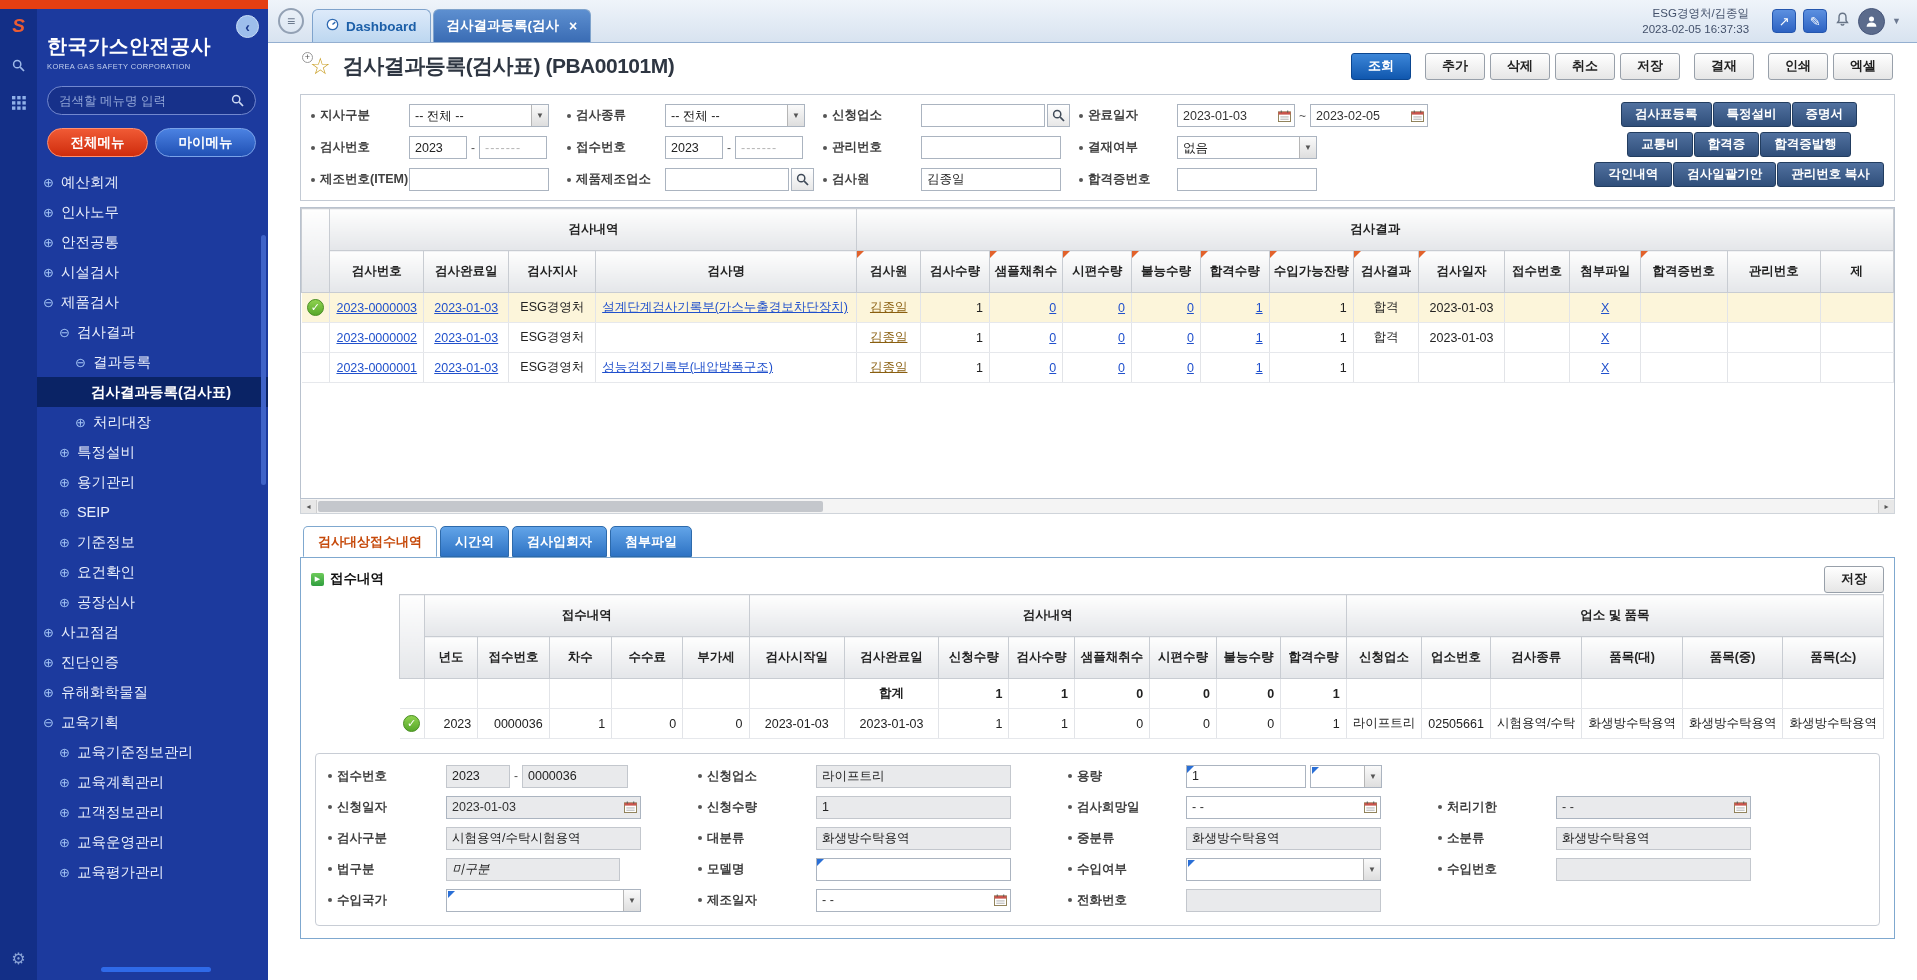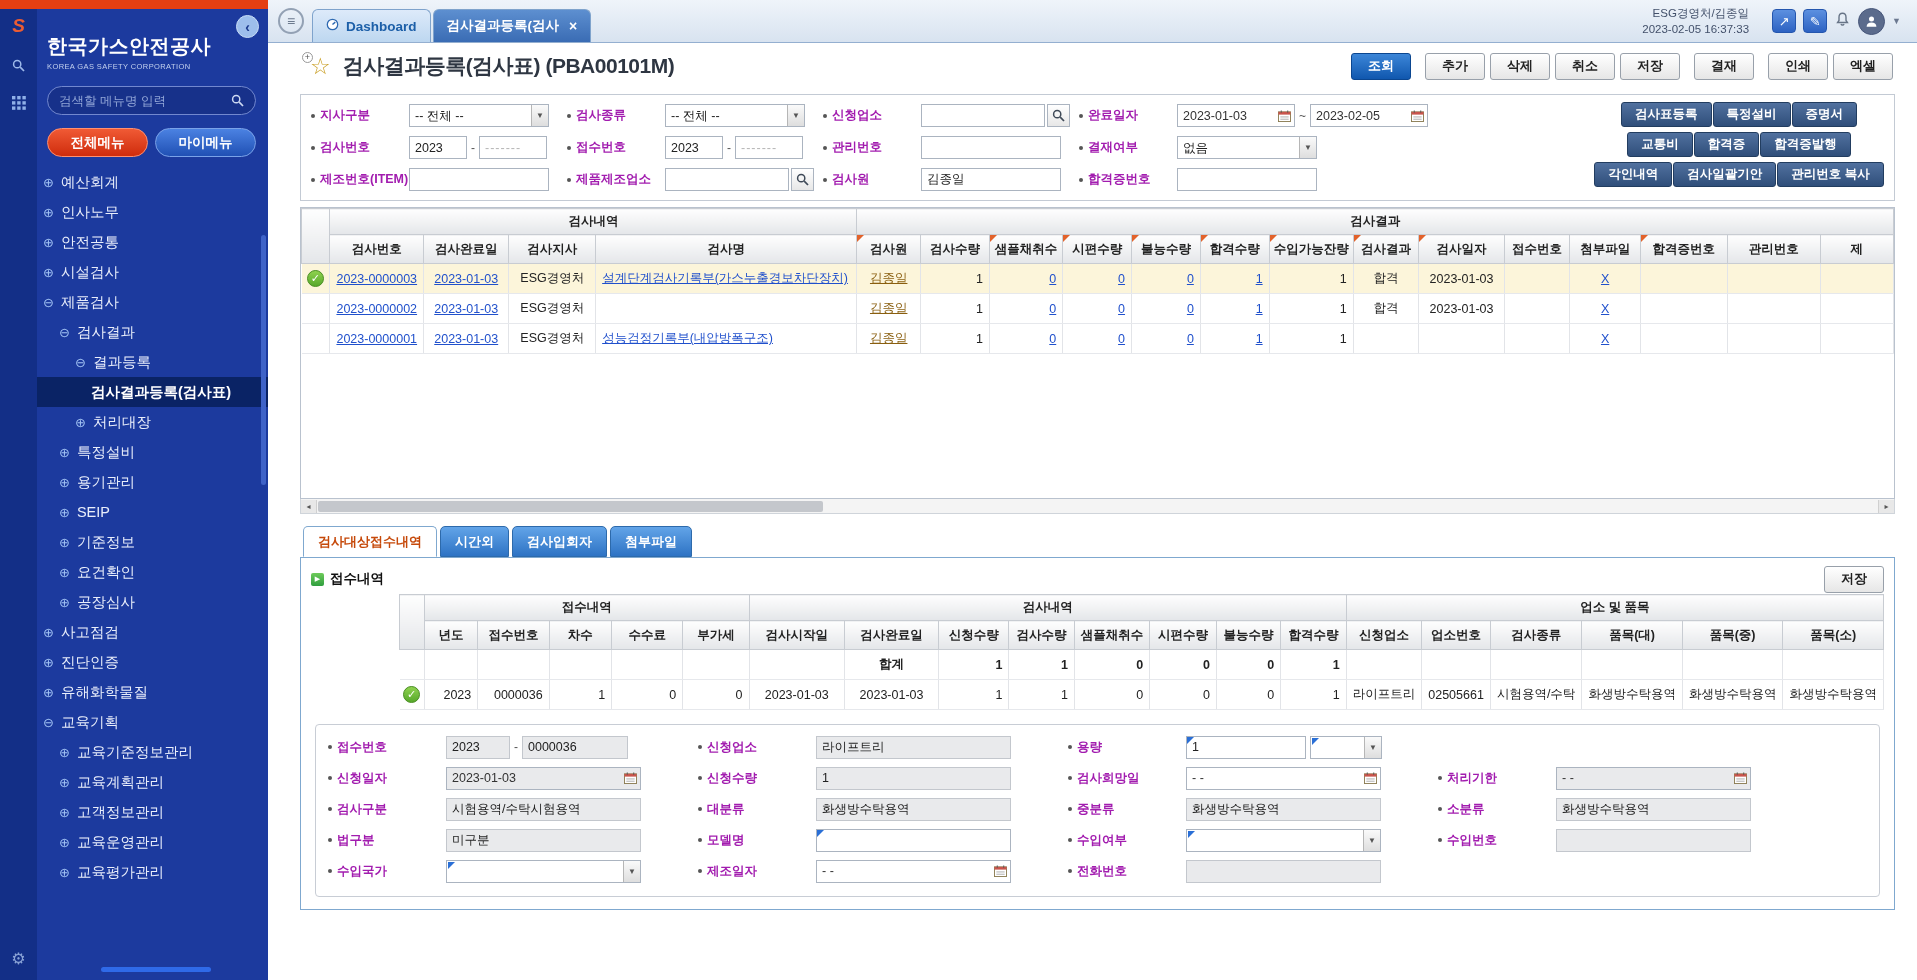--- a/index.html
+++ b/index.html
@@ -54,21 +54,21 @@
   .wbtn{height:27px;min-width:60px;padding:0 10px;background:linear-gradient(#ffffff,#e6e6e6);border:1px solid #98a0aa;border-radius:3px;font-size:13px;font-weight:bold;color:#222;cursor:pointer;white-space:nowrap;}
   .wbtn.primary{background:linear-gradient(#3c86d8,#1057ae);border-color:#0b4690;color:#fff;}
   .wbtn.gap{margin-left:9px;}
 
   
   .filter-box{margin:5px 22px 0 32px;border:1px solid #c3cad4;background:#fff;display:flex;padding:7px 10px;}
   .filter-rows{flex:1;display:flex;flex-direction:column;gap:5px;min-width:0;}
   .frow{display:flex;align-items:center;height:27px;}
   .fslot{display:flex;align-items:center;width:256px;flex-shrink:0;}
   .fslot.s4{width:auto;}
-  .flabel{font-size:12.5px;font-weight:bold;color:#a21caf;display:inline-flex;align-items:center;white-space:nowrap;}
+  .flabel{font-size:12.5px;font-weight:bold;color:#404040;display:inline-flex;align-items:center;white-space:nowrap;}
   .fslot .flabel{width:98px;flex-shrink:0;}
   .bul{width:4px;height:4px;background:#555;border-radius:50%;margin-right:5px;display:inline-block;flex-shrink:0;}
   .fctl{display:flex;align-items:center;}
   .ti{height:23px;border:1px solid #abb4c0;padding:0 5px;font-size:12.5px;font-family:inherit;background:#fff;color:#222;outline:none;}
   .ti.dis{background:#e9eaec;border-color:#c3c7cd;}
   .ti::placeholder{color:#b5b5b5;letter-spacing:1px;}
   .sel{height:23px;display:inline-flex;position:relative;border:1px solid #abb4c0;background:#fff;align-items:stretch;cursor:pointer;}
   .sval{flex:1;padding:3px 5px;font-size:12.5px;overflow:hidden;white-space:nowrap;}
   .sarr{width:17px;background:linear-gradient(#fafafa,#dedede);border-left:1px solid #b6b6b6;font-size:8px;color:#555;display:flex;align-items:center;justify-content:center;flex-shrink:0;}
   .datef{height:23px;display:inline-flex;position:relative;border:1px solid #abb4c0;background:#fff;align-items:center;justify-content:space-between;padding:0 3px 0 5px;font-size:12.5px;color:#333;cursor:pointer;}
@@ -78,21 +78,21 @@
   .dash{margin:0 4px;color:#555;font-size:12px;}
   .rel{position:relative;display:inline-flex;}
   .mark::before{content:'';position:absolute;top:1px;left:1px;border-top:7px solid #2a6fd6;border-right:7px solid transparent;z-index:2;}
   .filter-btns{width:300px;display:flex;flex-direction:column;gap:5px;padding-left:10px;flex-shrink:0;}
   .fbrow{display:flex;gap:1px;justify-content:center;}
   .navybtn{height:25px;padding:0 13px;background:linear-gradient(#51719f,#2f4e7a);border:1px solid #223d60;border-radius:3px;color:#fff;font-size:12.5px;font-weight:bold;cursor:pointer;white-space:nowrap;}
 
   
   .grid-box{margin:6px 22px 0 32px;border:1px solid #b9c2ce;height:292px;overflow:hidden;background:#fff;}
   .gridtbl{border-collapse:collapse;table-layout:fixed;background:#fff;}
-  .gridtbl th{background:linear-gradient(#fefefe,#e4e6e9);border:1px solid #c8ccd2;font-size:12.5px;font-weight:bold;color:#222;position:relative;height:29px;padding:4px 4px;white-space:nowrap;overflow:hidden;}
+  .gridtbl th{background:linear-gradient(#fefefe,#e4e6e9);border:1px solid #c8ccd2;font-size:12.5px;font-weight:bold;color:#222;position:relative;height:29px;padding:12px 4px;white-space:nowrap;overflow:hidden;}
   .gridtbl th.grp{height:25px;}
   .gridtbl td{height:30px;border-right:1px solid #e2e4e8;border-bottom:1px solid #e6e8ec;font-size:12.5px;padding:0 6px;white-space:nowrap;overflow:hidden;color:#222;background:#fff;}
   .selrow td{background:#fcf5da;}
   td.chk,th.chk{text-align:center;padding:0;}
   .cmk{position:absolute;top:0;left:0;width:0;height:0;border-top:7px solid #e2622b;border-right:7px solid transparent;}
   .lk{color:#2050cc;text-decoration:underline;cursor:pointer;}
   .lkb{color:#8a5f10;text-decoration:underline;cursor:pointer;}
   .bluetxt{color:#3355bb;}
   .gcheck{display:inline-flex;width:17px;height:17px;border-radius:50%;background:linear-gradient(#8fd24f,#57a82b);border:1px solid #4b8f25;color:#fff;font-size:11px;font-weight:bold;align-items:center;justify-content:center;}
   .sumrow td{font-weight:bold;}
@@ -822,21 +822,21 @@
                   <span class="flabel dl"><i class="bul"></i>소분류</span>
                   <div class="fctl">
                     <input class="ti dis" value="화생방수탁용역" style="width: 195px;">
                   </div>
                 </div>
               </div>
               <div class="drow">
                 <div class="dslot">
                   <span class="flabel dl"><i class="bul"></i>법구분</span>
                   <div class="fctl">
-                    <input class="ti dis" value="미구분" style="width: 195px;">
+                    <input class="ti dis" value="미구분" style="width: 174px; font-style: italic;">
                   </div>
                 </div>
                 <div class="dslot">
                   <span class="flabel dl"><i class="bul"></i>모델명</span>
                   <div class="fctl">
                     <span class="rel mark">
                       <input class="ti" style="width: 195px;">
                     </span>
                   </div>
                 </div>

